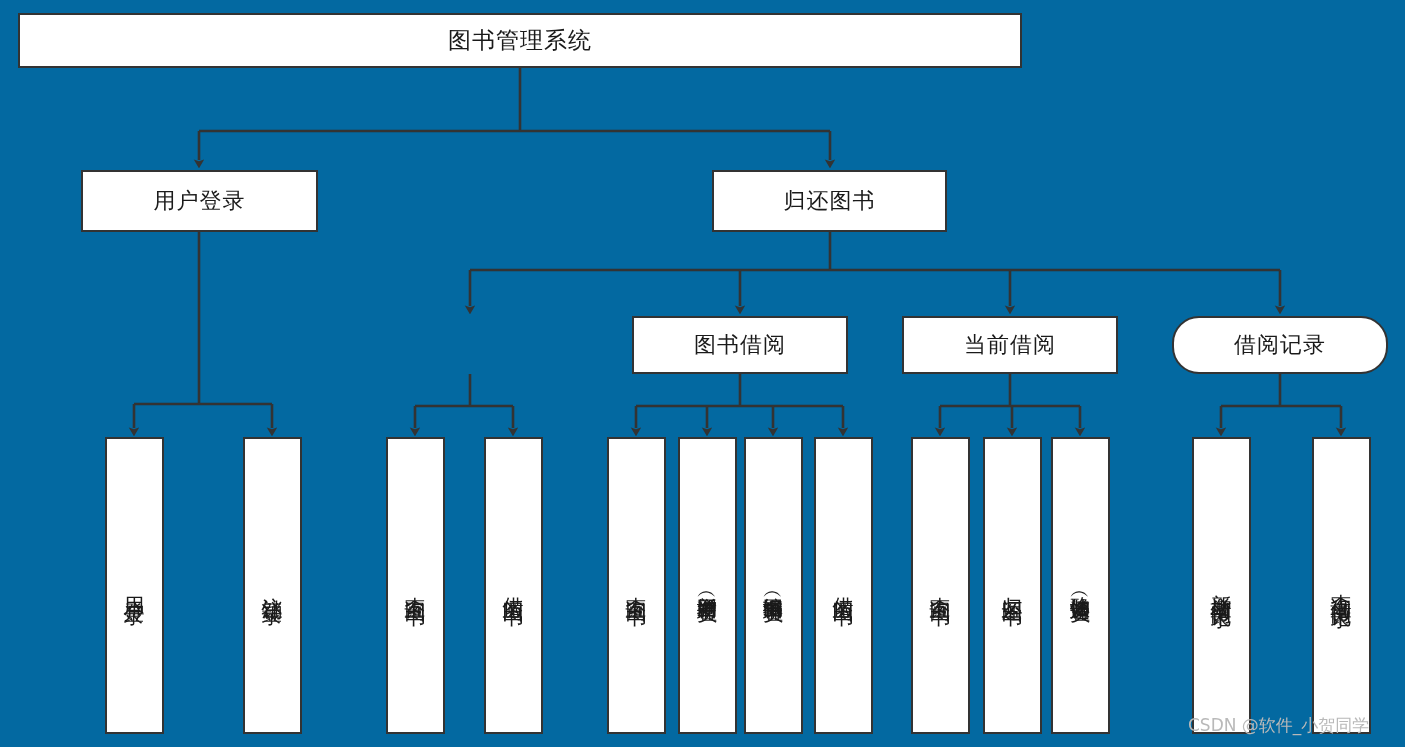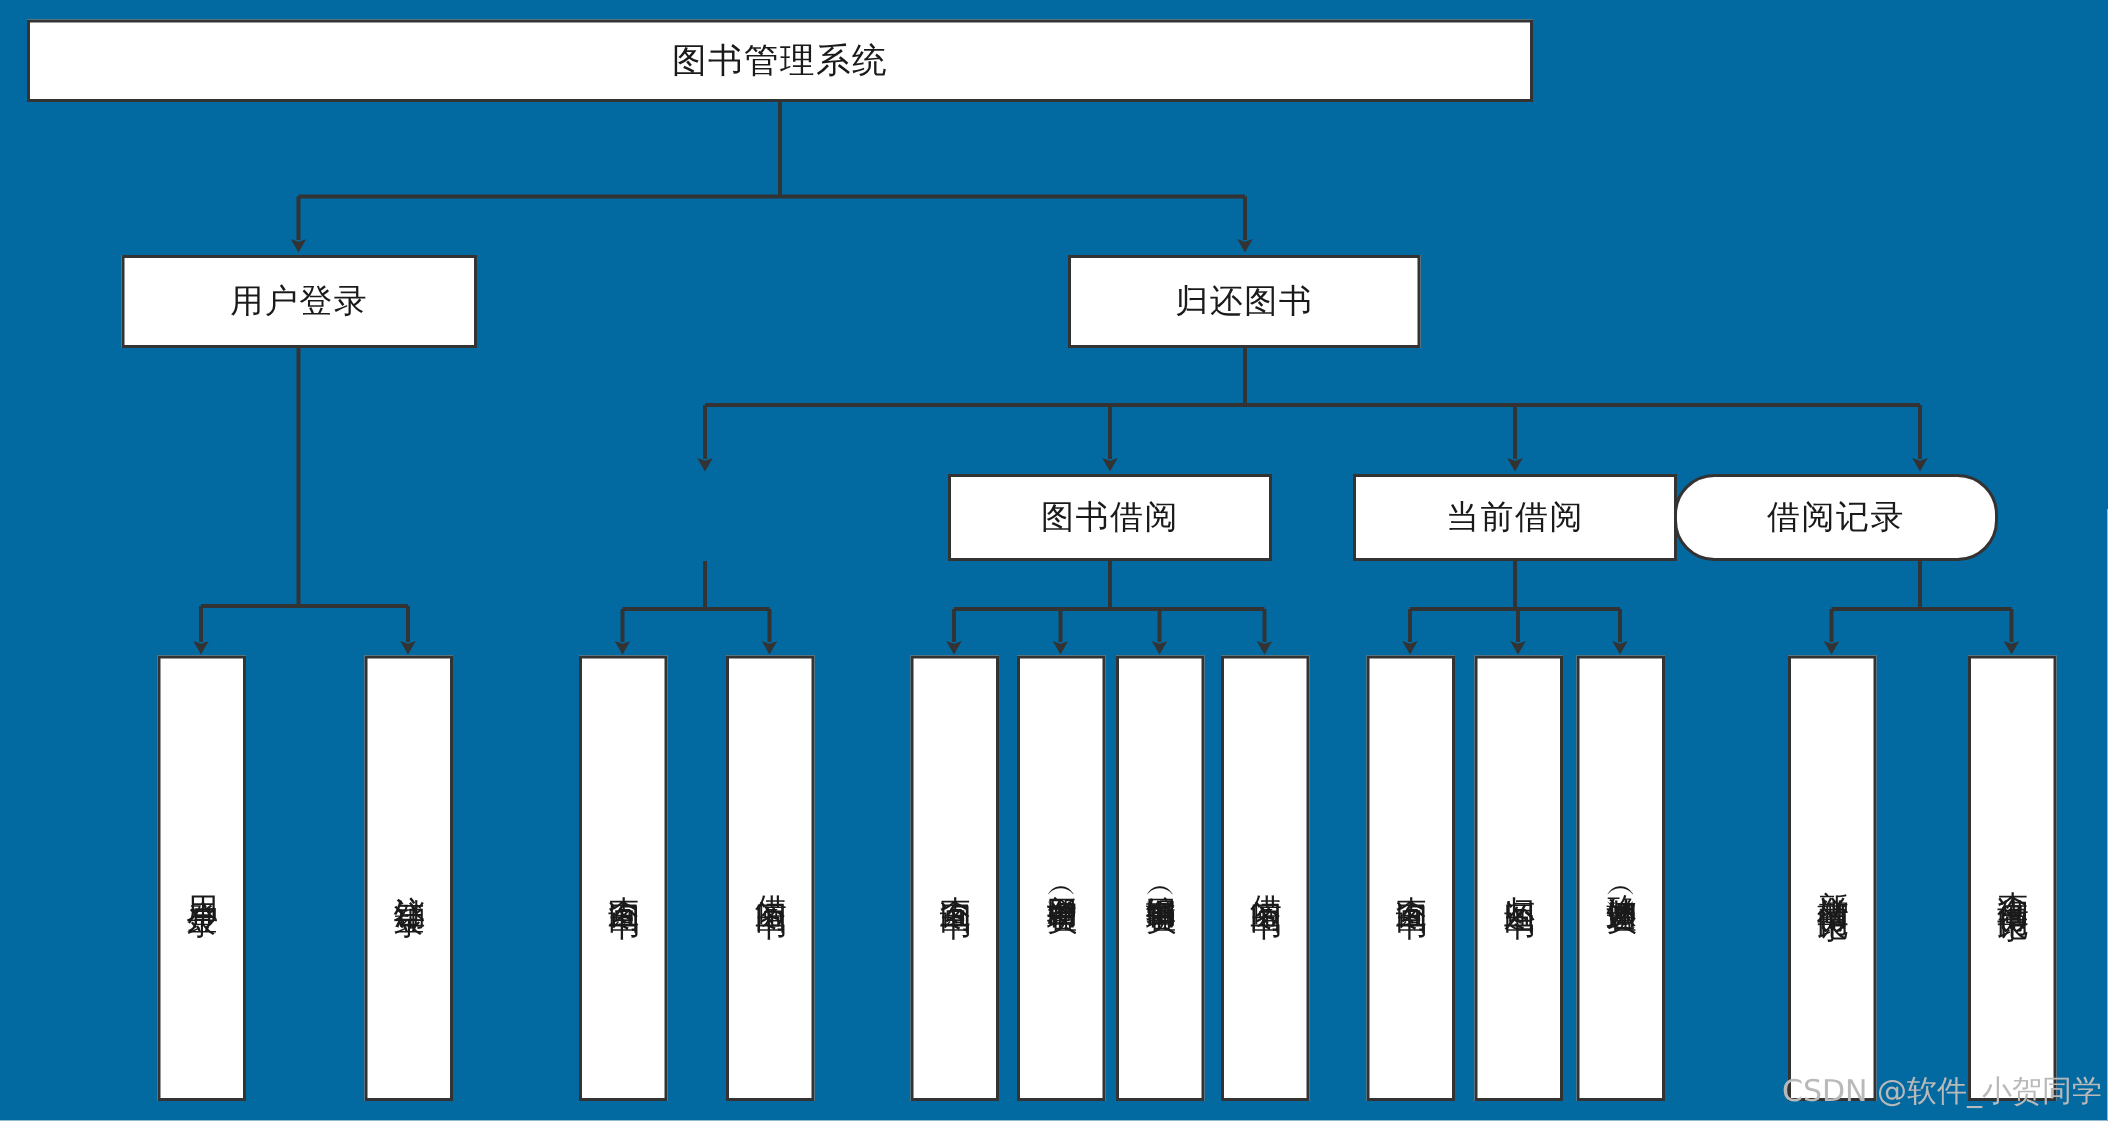--- a/index.html
+++ b/index.html
@@ -58,21 +58,21 @@
     overflow: hidden;
   }
   .node.v.tall {
     font-size: 20px;
     letter-spacing: 1px;
   }
   .watermark {
     position: absolute;
     left: 1188px;
     top: 714px;
-    font-size: 20px;
+    font-size: 17px;
     color: #b9b9b9;
     white-space: nowrap;
     z-index: 3;
     font-family: "DejaVu Sans", "Liberation Sans", sans-serif;
   }
 </style>
 </head>
 <body>
 
 <div id="canvas">
@@ -127,21 +127,21 @@
     </g>
   </svg>
 
   <div class="node h root" style="left: 18px; top: 13px; width: 1004px; height: 55px;">图书管理系统</div>
 
   <div class="node h" style="left: 81px; top: 170px; width: 237px; height: 62px;">用户登录</div>
   <div class="node h" style="left: 712px; top: 170px; width: 235px; height: 62px;">归还图书</div>
 
   <div class="node h" style="left: 902px; top: 316px; width: 216px; height: 58px;">当前借阅</div>
   <div class="node h" style="left: 632px; top: 316px; width: 216px; height: 58px;">图书借阅</div>
-  <div class="node h" style="left: 1116px; top: 316px; width: 216px; height: 58px; border-radius: 27px;">借阅记录</div>
+  <div class="node h" style="left: 1172px; top: 316px; width: 216px; height: 58px; border-radius: 27px;">借阅记录</div>
 
   <div class="node v" style="left: 105px; top: 437px; width: 59px; height: 297px;">用户登录</div>
   <div class="node v" style="left: 243px; top: 437px; width: 59px; height: 297px;">注销登录</div>
 
   <div class="node v" style="left: 386px; top: 437px; width: 59px; height: 297px;">查询图书</div>
   <div class="node v" style="left: 484px; top: 437px; width: 59px; height: 297px;">借阅图书</div>
 
   <div class="node v" style="left: 607px; top: 437px; width: 59px; height: 297px;">查询图书</div>
   <div class="node v tall" style="left: 678px; top: 437px; width: 59px; height: 297px;">新增图书（管理员）</div>
   <div class="node v tall" style="left: 744px; top: 437px; width: 59px; height: 297px;">编辑图书（管理员）</div>

